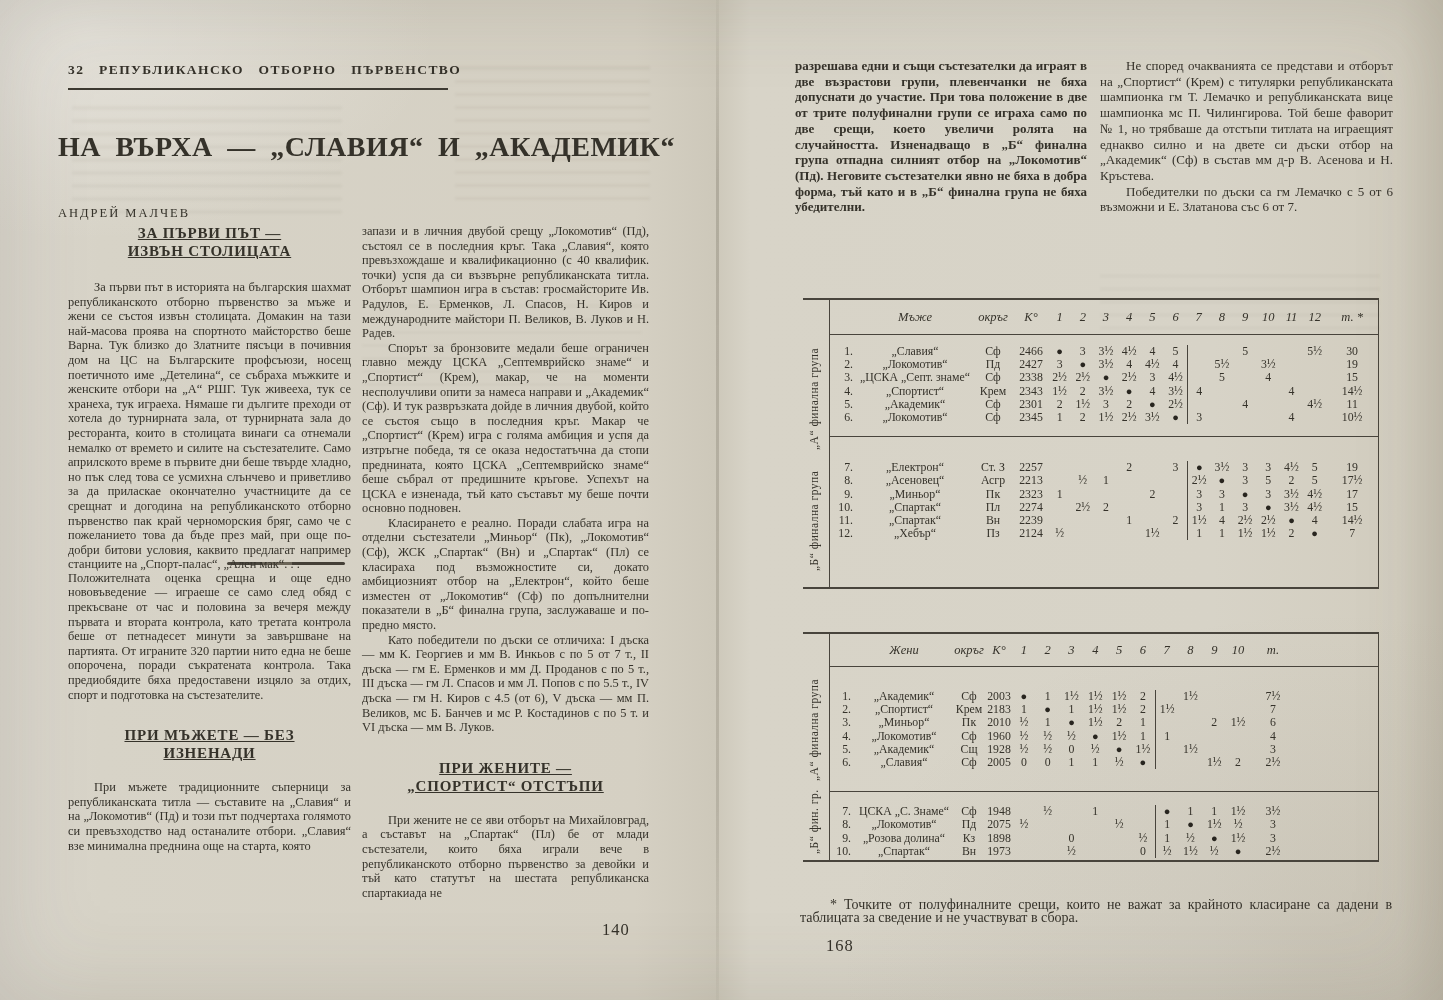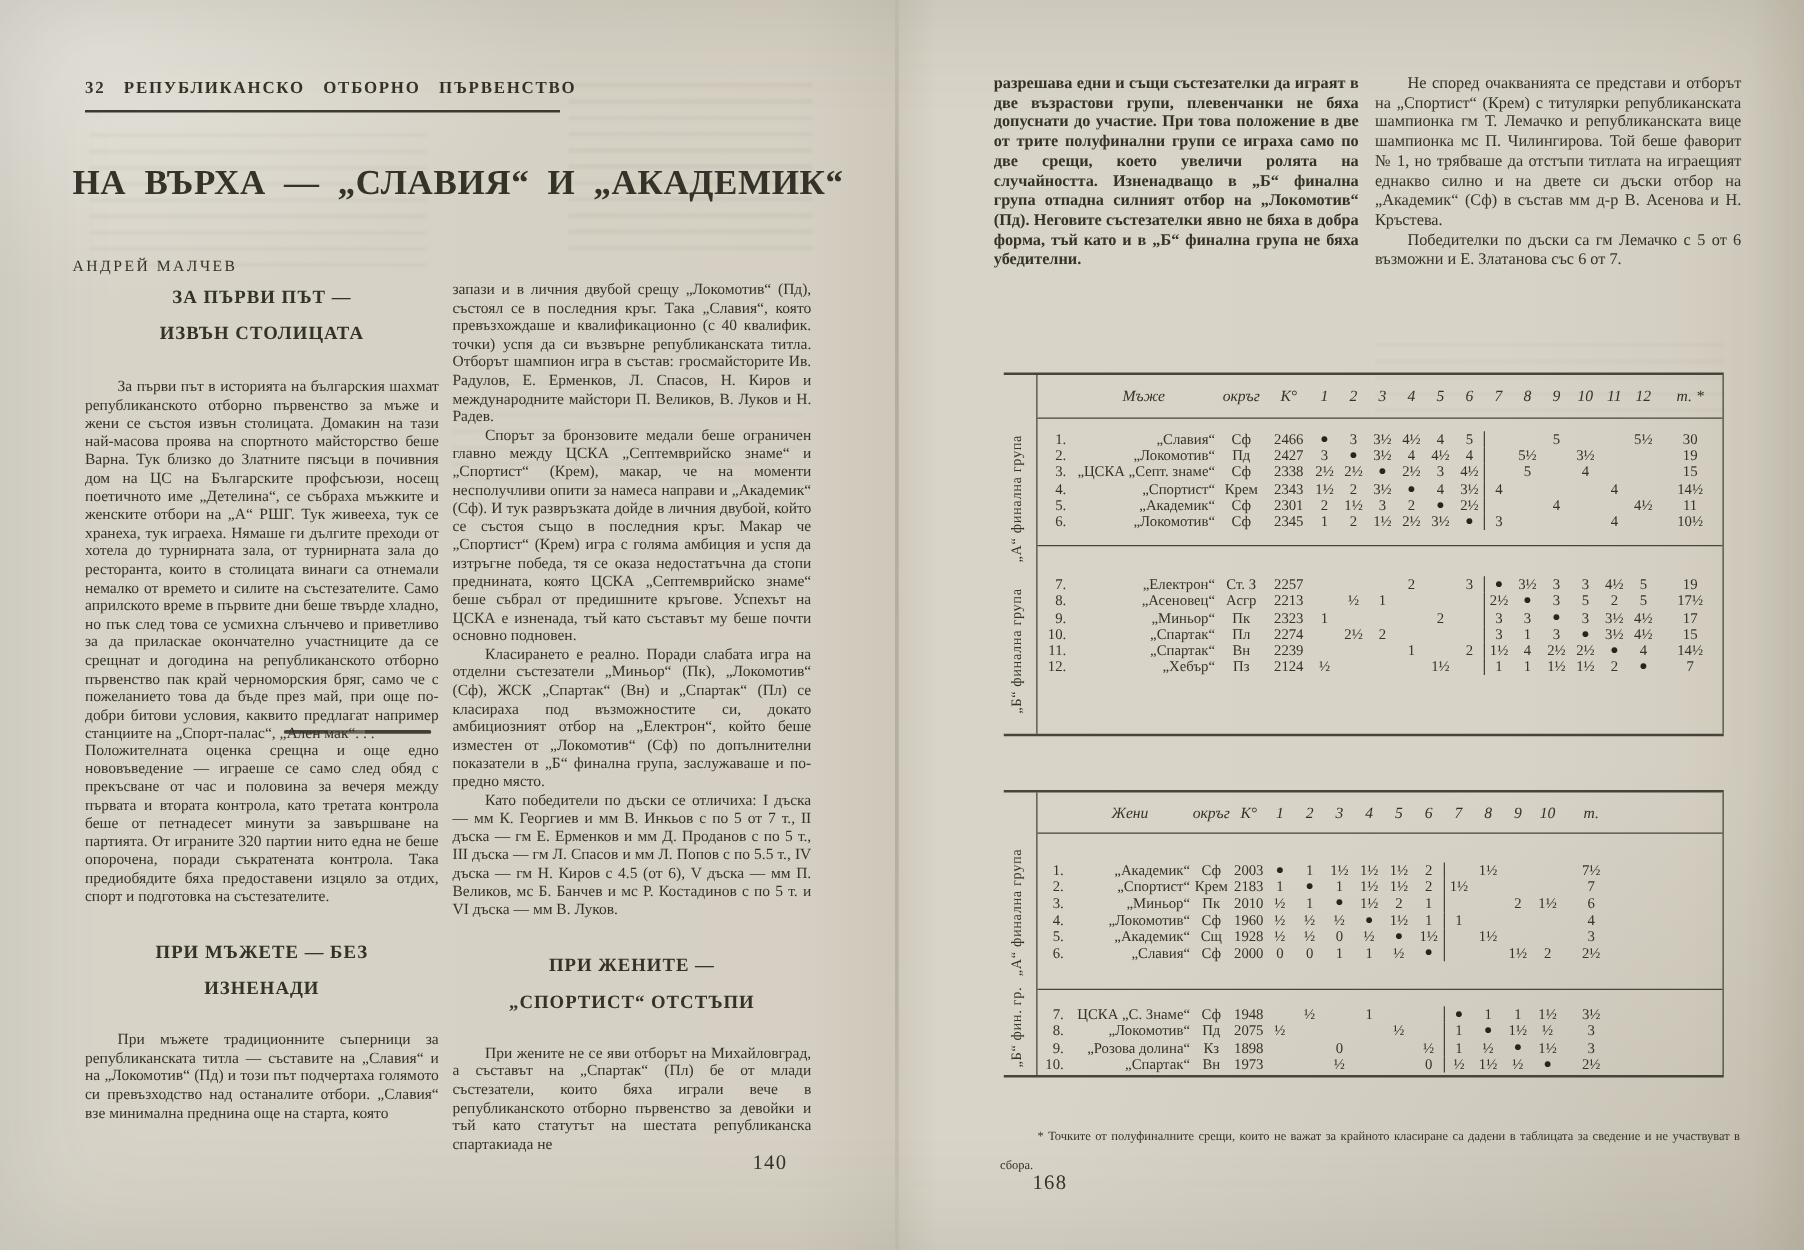--- a/index.html
+++ b/index.html
@@ -23,46 +23,46 @@
 
   
   .lp-header{left:68px;top:62px;font-size:13.5px;font-weight:bold;letter-spacing:1.4px;word-spacing:10px;white-space:nowrap;}
   .lp-rule{left:68px;top:88px;width:380px;height:2px;background:#3d3a32;}
   .lp-title{left:58px;top:131px;width:590px;text-align:center;font-size:28px;font-weight:bold;
       letter-spacing:.5px;word-spacing:7px;white-space:nowrap;}
   .lp-author{left:58px;top:206px;width:590px;text-align:left;font-size:12.5px;letter-spacing:2px;}
   .col{position:absolute;text-align:justify;font-size:12.4px;line-height:14.6px;}
   .col p{margin:0;text-indent:26px;}
   .col p.cont{text-indent:0;}
-  .subhead{font-weight:bold;text-align:center;font-size:15px;line-height:29px;letter-spacing:.8px;
-      white-space:pre-line;text-indent:0;margin:0 0 20px 0;}
+  .subhead{font-weight:bold;text-align:center;font-size:15px;line-height:18px;letter-spacing:.8px;
+      white-space:pre-line;text-indent:0;margin:0 0 20px 0;text-decoration:underline;}
   .subhead.mid{margin:24px 0 18px 0;}
   .squiggle{display:block;width:118px;height:3px;margin:-10px 6px 6px auto;
       background:linear-gradient(90deg,#4a463d 0 30%,#6b6558 30% 55%,#443f36 55% 100%);border-radius:2px;}
   .pageno{font-size:16.5px;letter-spacing:1px;}
 
   
   .colr{position:absolute;text-align:justify;font-size:13px;line-height:15.7px;}
   .colr p{margin:0;text-indent:26px;}
   .colr p.cont{text-indent:0;font-weight:bold;}
-  .footnote{left:800px;top:898px;width:592px;font-size:10px;line-height:23px;text-align:justify;text-indent:30px;}
+  .footnote{left:800px;top:898px;width:592px;font-size:14px;line-height:13px;text-align:justify;text-indent:30px;}
 
   
   .crosstable{position:absolute;border-top:2px solid #48443c;border-bottom:2px solid #48443c;}
   .ct-inner{position:absolute;left:26px;right:0;top:0;bottom:0;
       border-left:1.3px solid #48443c;border-right:1.3px solid #48443c;}
   .ct-label{position:absolute;writing-mode:vertical-rl;transform:rotate(180deg);
       font-size:11.5px;letter-spacing:.5px;text-align:center;left:5px;width:16px;white-space:nowrap;}
   .ct-head,.ct-row{display:grid;grid-template-columns:var(--cols);align-items:center;}
   .ct-head{height:34px;border-bottom:1.4px solid #48443c;font-size:12.5px;font-style:italic;}
   .ct-head .c{text-align:center;}
   .ct-head .c-name{text-align:center;}
   .ct-row{height:13.2px;font-size:11.8px;line-height:13.2px;}
   .c-num{text-align:right;padding-right:3px;}
-  .c-name{text-align:right;padding-left:2px;white-space:nowrap;overflow:hidden;}
+  .c-name{text-align:center;padding-left:2px;white-space:nowrap;overflow:hidden;}
   .c-okr,.c-k,.c-res,.c-tot{text-align:center;white-space:nowrap;}
   .c-res.bar{border-left:1.2px solid #48443c;height:13.2px;line-height:13.2px;}
   .ct-group.gb .c-res.bar{border-left:1.2px solid #48443c;}
   .dot{font-size:11px;color:#28251f;}
   .gsep{border-top:1.4px solid #48443c;}
   .men{--cols:26px 116px 42px 34px repeat(12,23.2px) 1fr;}
   .women{--cols:24px 98px 34px 26px repeat(10,23.8px) 46px 1fr;}
   .ga{padding-top:10px;}
   .men .ga{padding-bottom:12px;}
   .men .gb{padding-top:24px;}
@@ -479,21 +479,21 @@
             <div class="c-res bar"></div>
             <div class="c-res">1½</div>
             <div class="c-res"></div>
             <div class="c-res"></div>
             <div class="c-tot">3</div>
           </div>
           <div class="ct-row">
             <div class="c-num">6.</div>
             <div class="c-name">„Славия“</div>
             <div class="c-okr">Сф</div>
-            <div class="c-k">2000</div>
+            <div class="c-k">2005</div>
             <div class="c-res">0</div>
             <div class="c-res">0</div>
             <div class="c-res">1</div>
             <div class="c-res">1</div>
             <div class="c-res">½</div>
             <div class="c-res dot">●</div>
             <div class="c-res bar"></div>
             <div class="c-res"></div>
             <div class="c-res">1½</div>
             <div class="c-res">2</div>

